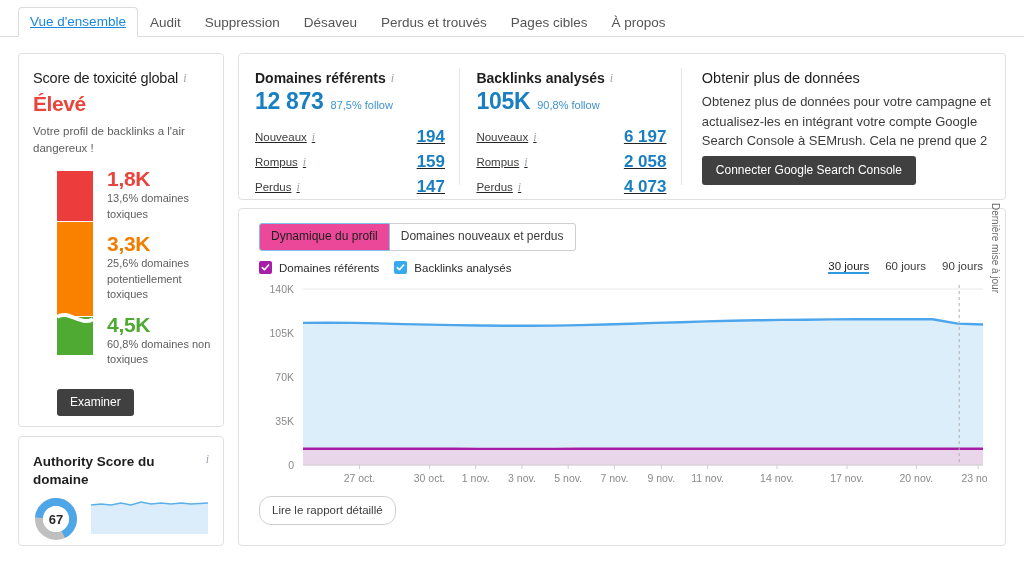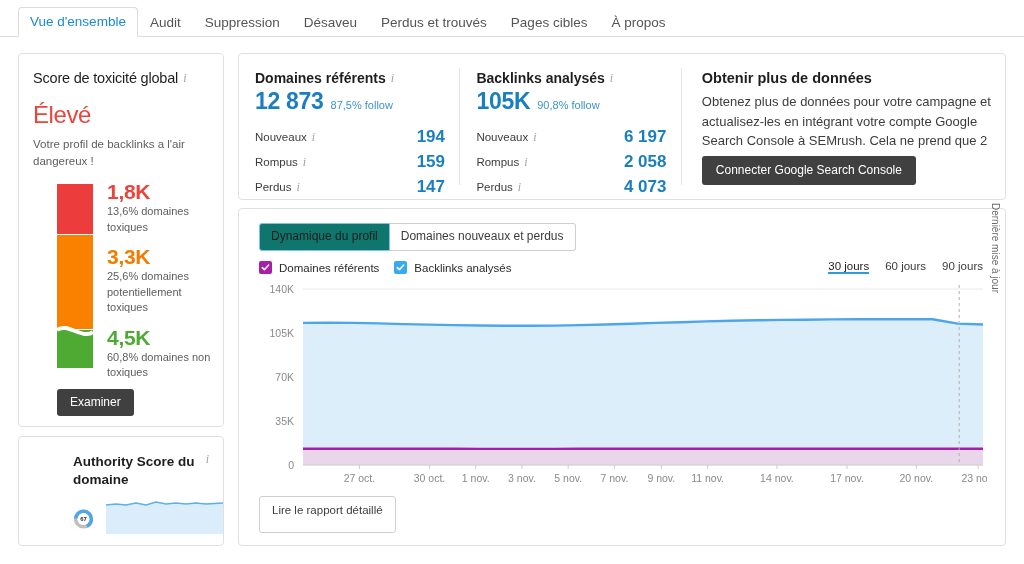--- a/index.html
+++ b/index.html
@@ -19,41 +19,42 @@
   .tab {
     font-size: 13.5px; color: #555; padding: 7px 11px 8px 11px;
     white-space: nowrap; line-height: 1; cursor: pointer;
     border: 1px solid transparent; border-bottom: none;
     position: relative; top: 1px;
   }
   .tab.active {
     color: #1a88e0; background: #fff;
     border: 1px solid #dcdcdc; border-bottom: 1px solid #fff;
     border-radius: 4px 4px 0 0;
+    text-decoration: underline;
   }
   
   .card {
     position: absolute; background: #fff;
     border: 1px solid #e0e0e0; border-radius: 4px;
   }
   
   #tox-card { left: 18px; top: 53px; width: 206px; height: 374px; }
   .tox-head {
     display: flex; align-items: center; gap: 5px;
     margin: 16px 0 0 14px;
   }
   .tox-title { font-size: 14.5px; font-weight: normal; color: #1e1e1e; letter-spacing: -.2px; }
   .infoi {
     font-family: "Liberation Serif", serif; font-style: italic;
     font-size: 12px; color: #9aa4ad; line-height: 1;
     cursor: pointer; user-select: none;
   }
   .tox-level {
-    font-size: 24px; font-weight: normal; color: #e8453c;
-    margin: 15px 0 0 14px; letter-spacing: -.4px;
+    font-size: 21px; font-weight: bold; color: #e8453c;
+    margin: 6px 0 0 14px; letter-spacing: -.4px;
   }
   .tox-sub {
     font-size: 11.5px; color: #5e5e5e; line-height: 1.45;
     margin: 7px 14px 0 14px; max-width: 165px;
   }
   .tox-body { position: relative; margin: 15px 0 0 0; height: 180px; }
   .tox-bar {
     position: absolute; left: 38px; top: 0; width: 36px; height: 176px;
   }
   .seg { position: absolute; left: 0; width: 36px; }
@@ -68,21 +69,21 @@
   .stat-num.orange { color: #f07d00; }
   .stat-num.green { color: #4faa33; }
   .stat-lbl { font-size: 11px; color: #5e5e5e; line-height: 1.4; }
   .btn-primary {
     display: inline-block; background: #404040; color: #fff;
     font-size: 12px; padding: 6px 13px 7px; border: none; border-radius: 3px;
     cursor: pointer; font-family: inherit;
   }
   #examiner-btn { position: absolute; left: 38px; top: 335px; }
 
-  #as-card { left: 18px; top: 436px; width: 206px; height: 110px; padding-left: 40px; }
+  #as-card { left: 18px; top: 436px; width: 206px; height: 110px; }
   .as-head { display: flex; align-items: flex-start; gap: 6px; margin: 16px 14px 0 14px; }
   .as-title { font-size: 13.5px; font-weight: bold; color: #1e1e1e; line-height: 1.3; flex: 1; }
   .as-row { display: flex; align-items: flex-start; margin: 8px 0 0 14px; }
   .as-spark {
     width: 117px; height: 38px; margin-left: 12px;
     position: relative;
   }
   
   #metrics-card { left: 238px; top: 53px; width: 768px; height: 147px; }
   .metrics-inner { display: flex; height: 100%; }
@@ -92,60 +93,60 @@
   .mcol.c3 { width: 324px; padding-left: 20px; }
   .mcol.c1::after, .mcol.c2::after {
     content: ""; position: absolute; right: 0; top: 14px; bottom: 14px;
     width: 1px; background: #e6e6e6;
   }
   .m-head { display: flex; align-items: center; gap: 5px; }
   .m-title { font-size: 14px; font-weight: bold; color: #1e1e1e; }
   .m-bigrow { display: flex; align-items: baseline; gap: 7px; margin-top: 2px; }
   .m-big { font-size: 23px; font-weight: bold; color: #1a7fc1; letter-spacing: -.3px; }
   .m-follow { font-size: 11px; color: #3f93cc; }
-  .m-list { margin-top: 9px; width: 190px; }
+  .m-list { margin-top: 9px; width: 190px; text-decoration: underline; }
   .m-li { display: flex; align-items: center; font-size: 11.5px; color: #3c3c3c; padding: 2.5px 0; }
   .m-li .lbl { display: flex; align-items: center; gap: 5px; }
   .m-li .val { margin-left: auto; font-weight: bold; color: #1a7fc1; font-size: 17px; }
-  .promo-title { font-size: 14.5px; font-weight: bold; color: #1e1e1e; }
+  .promo-title { font-size: 14.5px; font-weight: normal; color: #1e1e1e; }
   .promo-text { font-size: 13px; color: #3c3c3c; line-height: 1.5; margin-top: 6px; width: 290px; }
   #gsc-btn { position: absolute; left: 20px; top: 102px; padding: 7px 14px 8px; font-size: 12px; }
   
   #chart-card { left: 238px; top: 208px; width: 768px; height: 338px; }
   .seg-ctl { position: absolute; left: 20px; top: 14px; display: flex; }
   .seg-btn {
     font-size: 12px; padding: 6px 11px 7px; border: 1px solid #cfcfcf;
     background: #fff; color: #3c3c3c; cursor: pointer; font-family: inherit;
     line-height: 1.1;
   }
   .seg-btn:first-child { border-radius: 3px 0 0 3px; }
   .seg-btn:last-child { border-radius: 0 3px 3px 0; border-left: none; }
-  .seg-btn.active { background: #0f766e; border-color: #7fc1ea; color: #1e1e1e; }
+  .seg-btn.active { background: #ec4899; border-color: #7fc1ea; color: #1e1e1e; }
   .legend { position: absolute; left: 20px; top: 52px; display: flex; align-items: center; gap: 9px; }
   .lg-item { display: flex; align-items: center; gap: 7px; cursor: pointer; }
   .cbox {
     width: 13px; height: 13px; border-radius: 2px;
     display: flex; align-items: center; justify-content: center;
   }
   .cbox svg { display: block; }
   .lg-lbl { font-size: 11.5px; color: #2b2b2b; }
   .periods { position: absolute; right: 22px; top: 51px; display: flex; gap: 16px; }
   .period { font-size: 11.5px; color: #3c3c3c; cursor: pointer; padding-bottom: 0; }
   .period.active { border-bottom: 2px solid #2f9ae0; color: #1e1e1e; }
   .plot { position: absolute; left: 20px; top: 72px; width: 728px; height: 212px; }
   .plot svg { display: block; }
   .vert-label {
     position: absolute; right: 4px; top: 84px;
     font-size: 10px; color: #6b6b6b; white-space: nowrap;
     transform: rotate(90deg); transform-origin: right top;
   }
   #detail-btn {
     position: absolute; left: 20px; top: 287px;
-    font-size: 11.5px; padding: 7px 12px 16px; background: #fff;
-    border: 1px solid #cfcfcf; border-radius: 3px; color: #3c3c3c;
+    font-size: 11.5px; padding: 7px 12px 8px; background: #fff;
+    border: 1px solid #cfcfcf; border-radius: 12px; color: #3c3c3c;
     cursor: pointer; font-family: inherit;
   }
 </style>
 </head>
 <body>
 
 <div class="tabbar">
   <div class="tab active">Vue d'ensemble</div>
   <div class="tab">Audit</div>
   <div class="tab">Suppression</div>

